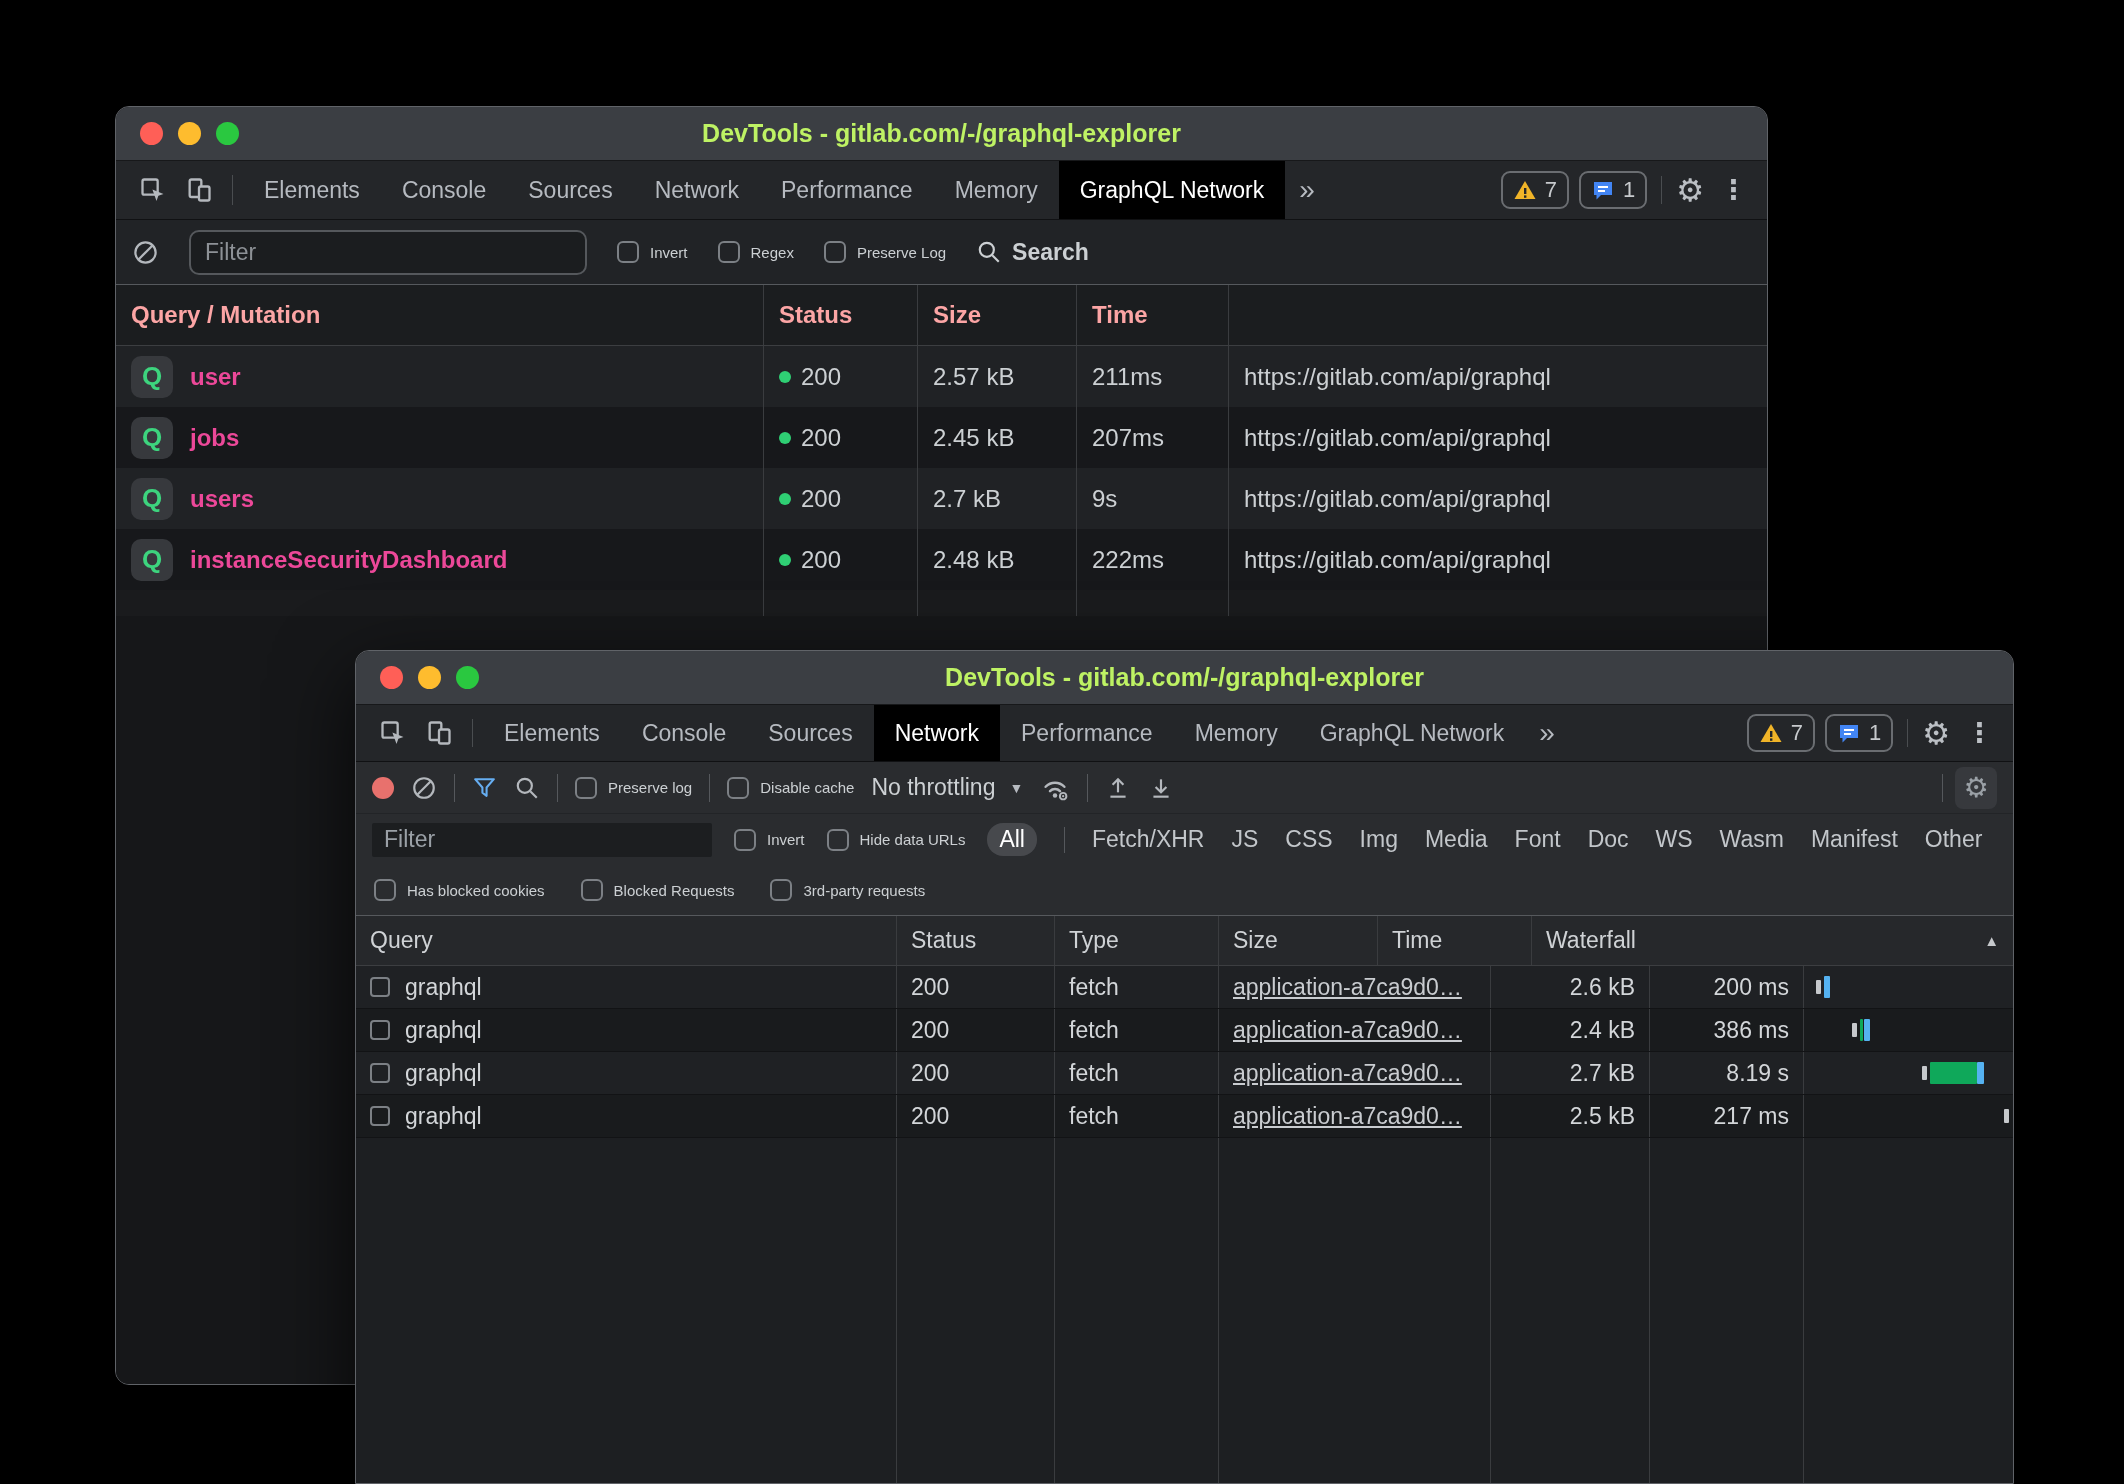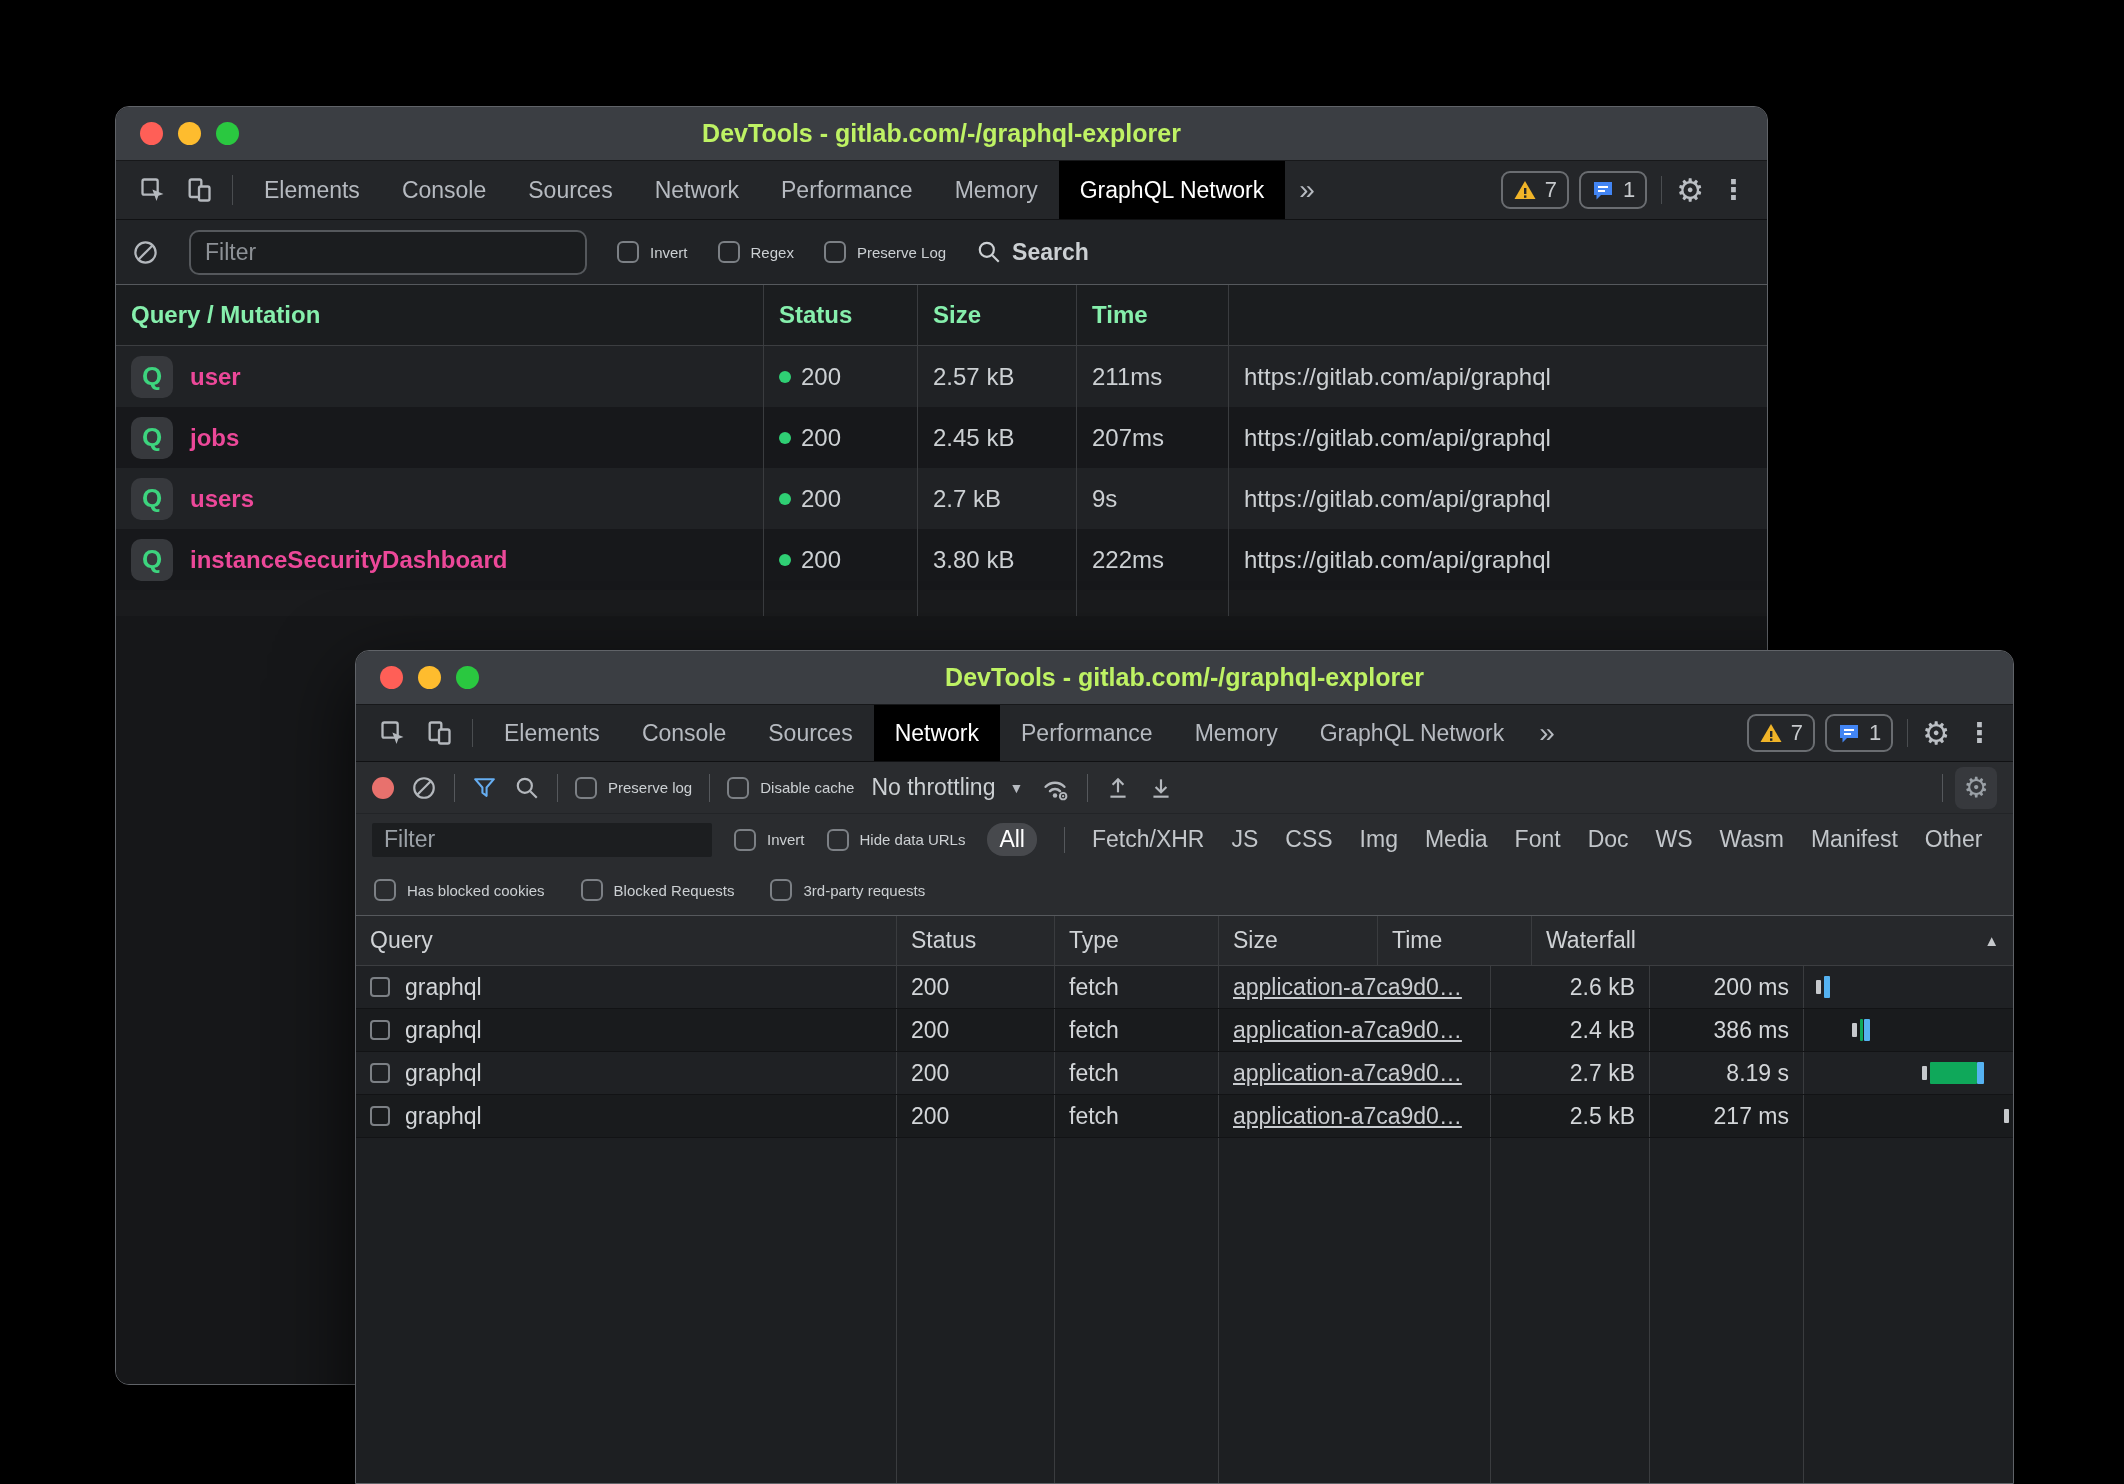--- a/index.html
+++ b/index.html
@@ -76,21 +76,21 @@
     color:#d5d8db; font-size:23px; padding:0 14px; outline:none;
     font-family:"Liberation Sans","DejaVu Sans",sans-serif;
   }
   .bw-filter-input::placeholder { color:#8d9196; }
   .search-item { display:flex; align-items:center; gap:10px; font-size:23px; font-weight:700; color:#ccd0d3; }
 
   
   .bw-header {
     height:62px; background:#1b1d1f; display:flex; align-items:stretch;
     border-top:1px solid #56595d; border-bottom:1px solid #3c3e41;
-    font-weight:700; font-size:24px; color:#86efac;
+    font-weight:700; font-size:24px; color:#fca5a5;
   }
   .bw-cell { display:flex; align-items:center; padding:0 15px; border-right:1px solid #3a3c3f; overflow:hidden; white-space:nowrap; }
   .bw-col-name { width:648px; }
   .bw-col-status { width:154px; }
   .bw-col-size { width:159px; }
   .bw-col-time { width:152px; }
   .bw-col-url { flex:1; border-right:none !important; }
   .bw-row { height:61px; display:flex; align-items:stretch; font-size:24px; color:#ccd0d3; }
   .bw-row.odd { background:#202225; }
   .bw-row.even { background:#17181b; }
@@ -310,21 +310,21 @@
   </div>
   <div class="bw-row even">
     <div class="bw-cell bw-col-name">
         <span class="qbadge">Q</span>
         <span class="bw-rowname">instanceSecurityDashboard</span>
       </div>
     <div class="bw-cell bw-col-status">
         <span class="status-dot"></span>
         <span>200</span>
       </div>
-    <div class="bw-cell bw-col-size">3.80 kB</div>
+    <div class="bw-cell bw-col-size">2.48 kB</div>
     <div class="bw-cell bw-col-time">222ms</div>
     <div class="bw-cell bw-col-url">https://gitlab.com/api/graphql</div>
   </div>
 
   <div class="bw-filler">
     <div style="width:648px"></div>
       <div style="width:154px"></div>
       <div style="width:159px"></div>
       <div style="width:152px"></div>
       <div style="flex:1;border-right:none"></div>

